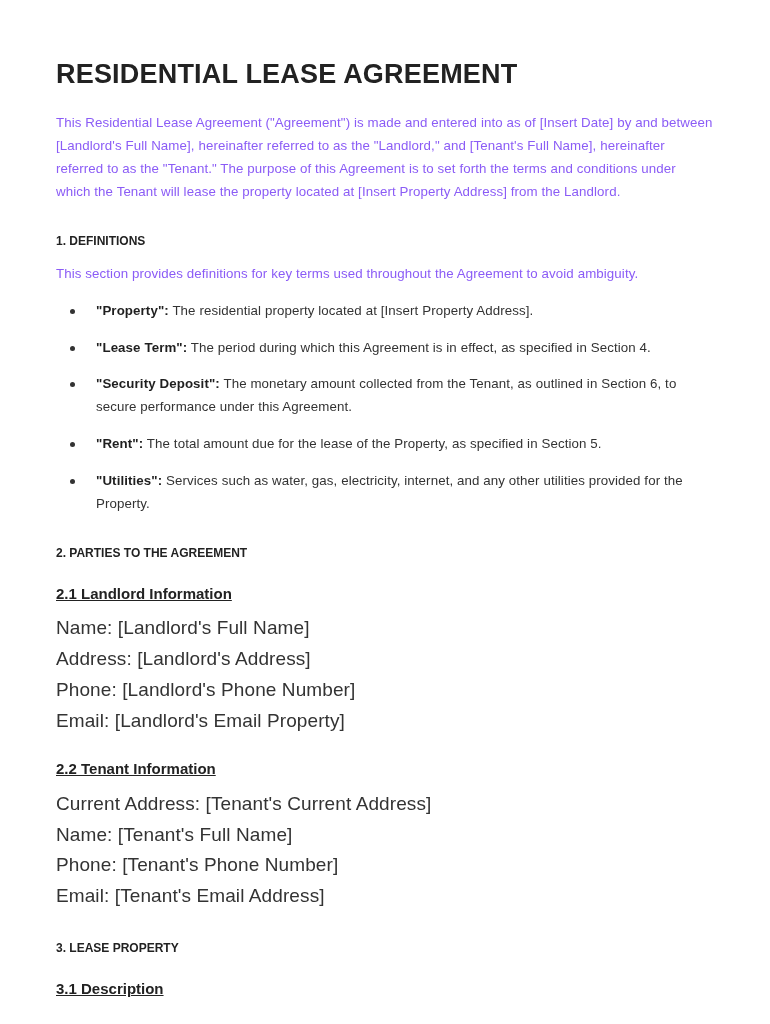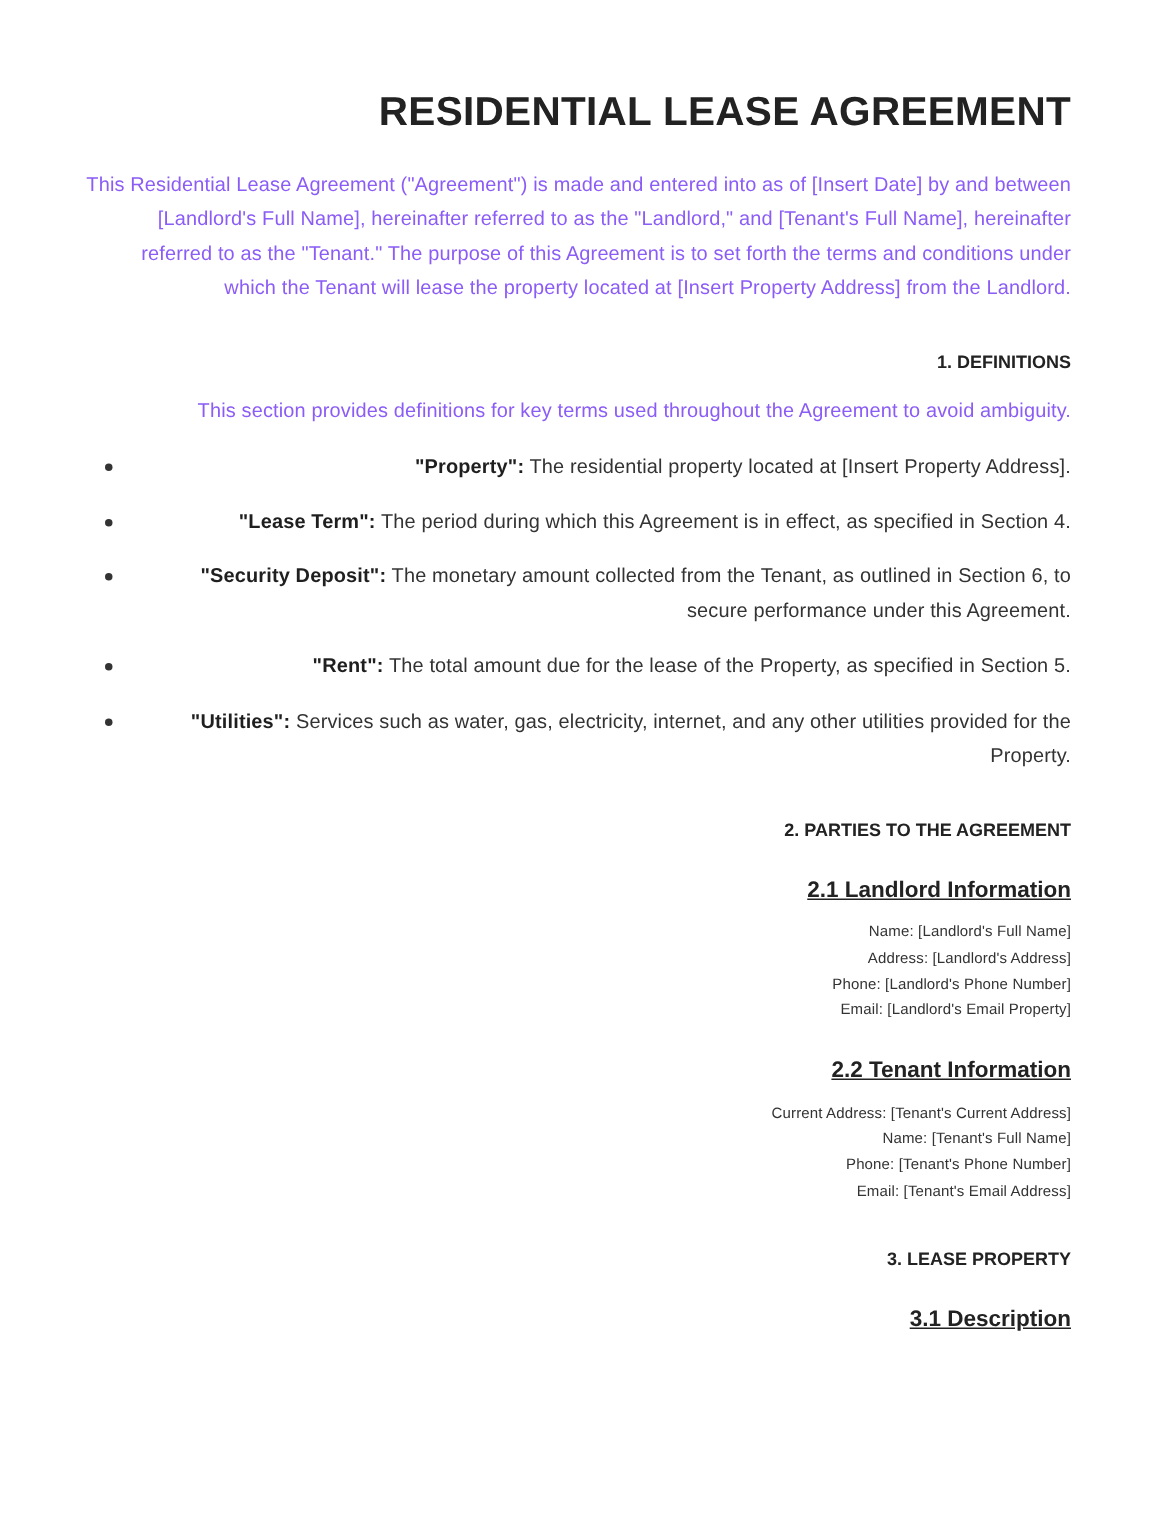--- a/index.html
+++ b/index.html
@@ -14,21 +14,20 @@
     color: #2b2b2b;
     overflow: hidden;
   }
   .page {
     position: relative;
     width: 770px;
     height: 1024px;
     box-sizing: border-box;
     padding: 58px 56px 0 56px;
     background: #ffffff;
-    text-align: right;
   }
   .doc-title {
     font-size: 27px;
     font-weight: bold;
     letter-spacing: 0.2px;
     color: #222222;
     margin: 0 0 22px 0;
     line-height: 1.2;
   }
   p.body-text {
@@ -75,21 +74,21 @@
     width: 5px;
     height: 5px;
     border-radius: 50%;
     background: #333333;
   }
   .def-term {
     font-weight: bold;
     color: #1f1f1f;
   }
   .info-block {
-    font-size: 10px;
+    font-size: 19px;
     line-height: 1.52;
     color: #333333;
     letter-spacing: 0.1px;
   }
   .info-block div {
     margin-bottom: 2px;
   }
   .tight-para {
     margin-top: 14px;
   }

